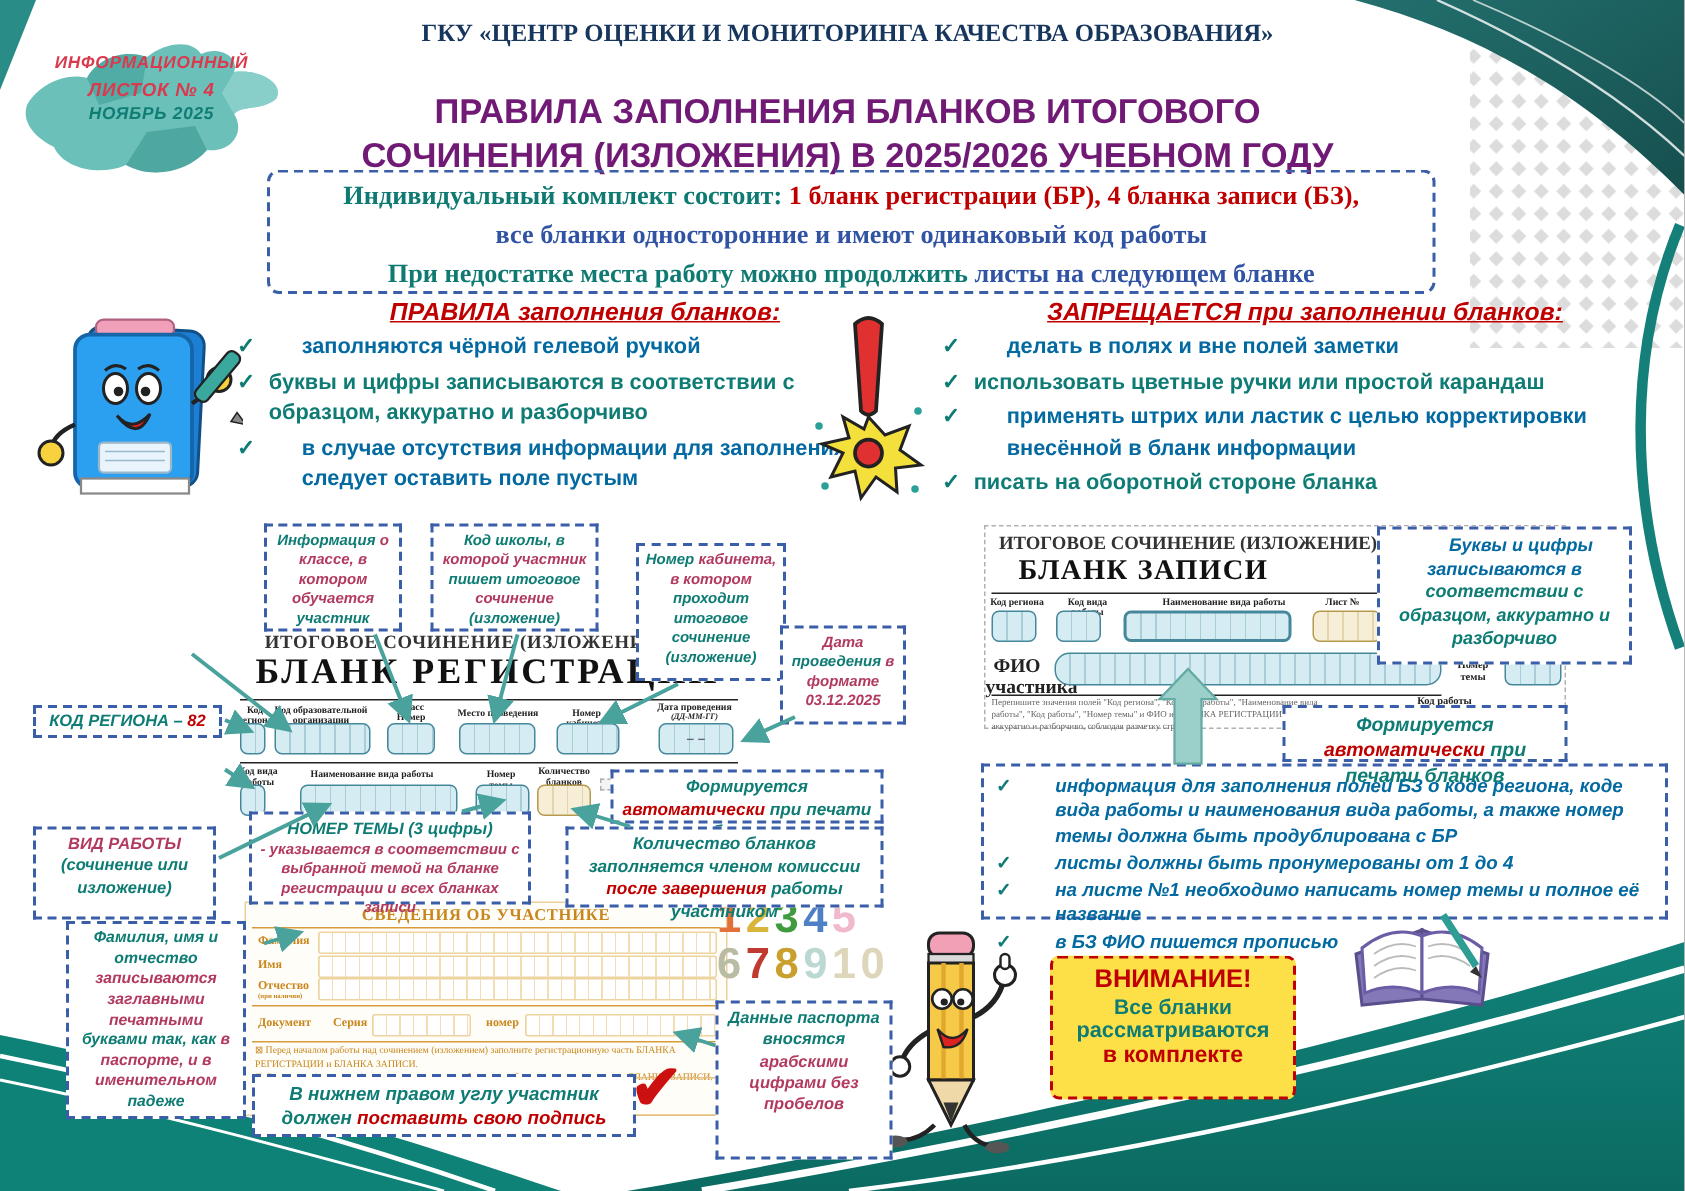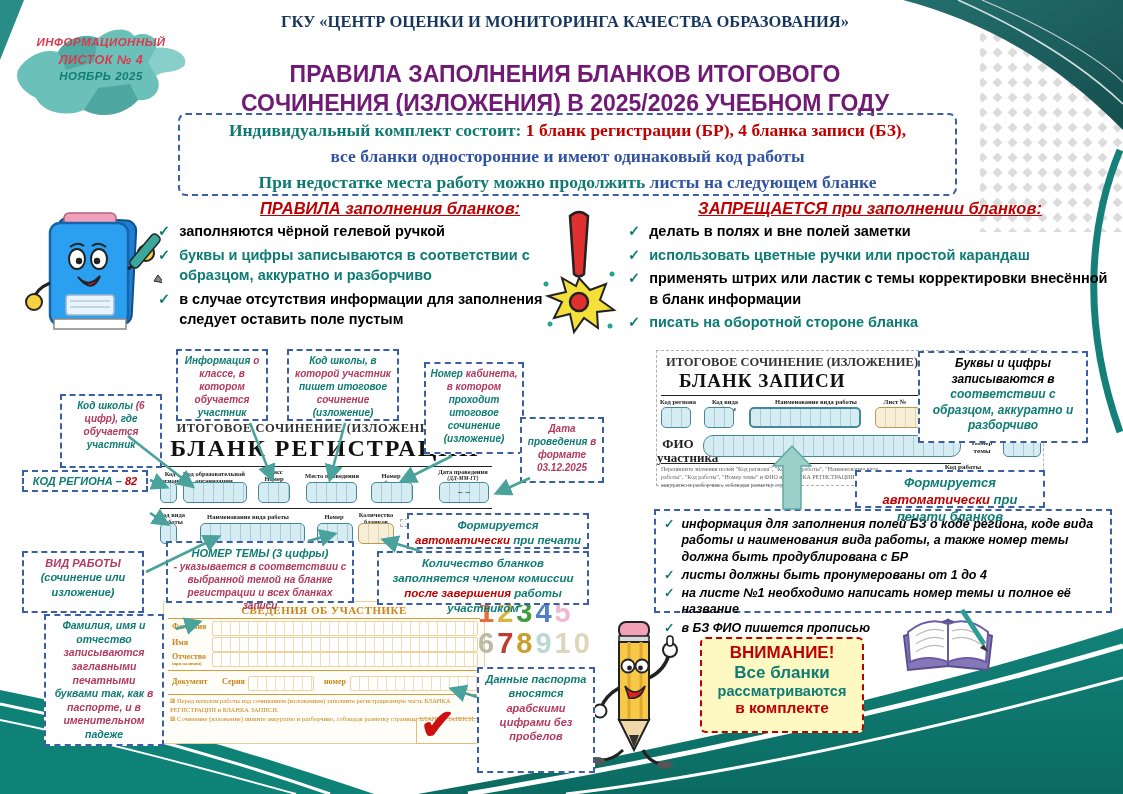--- a/index.html
+++ b/index.html
@@ -6,21 +6,21 @@
   .page{position:relative;width:1123px;height:794px;background:#fff;overflow:hidden;
         font-family:"Liberation Sans",sans-serif;margin:0 auto;}
   .abs{position:absolute;}
   .ser{font-family:"Liberation Serif",serif;}
   .it{font-style:italic;}
   .bd{font-weight:bold;}
   .ctr{text-align:center;}
   
   .t{color:#0e7c74;}          
   .t2{color:#0f7a72;}
-  .b{color:#000000;}          
+  .b{color:#0369a1;margin-left:22px;}          
   .b2{color:#3153a4;}
   .r{color:#c00000;}          
   .cr{color:#b23a5f;}         
   .nv{color:#17365d;}         
   
   .co{position:absolute;border:2px dashed #3b5ea8;background:#fff;z-index:3;
       font:italic bold 10px/1.3 "Liberation Sans",sans-serif;text-align:center;
       padding:3px 4px;box-sizing:border-box;}
   
   .chk{display:flex;gap:9px;font:bold 14.5px/1.42 "Liberation Sans",sans-serif;margin-bottom:3px;}
@@ -165,21 +165,21 @@
     <div class="chk">
       <span class="m">✓</span>
       <span class="b">делать в полях и вне полей заметки</span>
       </div>
     <div class="chk">
       <span class="m">✓</span>
       <span class="t">использовать цветные ручки или простой карандаш</span>
       </div>
     <div class="chk">
       <span class="m">✓</span>
-      <span class="b">применять штрих или ластик с темы корректировки внесённой в бланк информации</span>
+      <span class="b">применять штрих или ластик с целью корректировки внесённой в бланк информации</span>
       </div>
     <div class="chk">
       <span class="m">✓</span>
       <span class="t">писать на оборотной стороне бланка</span>
       </div>
   </div>
 
   <div class="abs" style="left:160px;top:421px;width:340px;height:130px;z-index:2">
     <div class="abs ser bd ctr" style="left:0;top:0;width:300px;font-size:12.5px;letter-spacing:.5px;color:#333">ИТОГОВОЕ СОЧИНЕНИЕ (ИЗЛОЖЕНИЕ)</div>
     <div class="abs ser bd ctr" style="left:0;top:14px;width:330px;font-size:24px;letter-spacing:2px;color:#111">БЛАНК РЕГИСТРАЦИИ</div>
@@ -216,23 +216,20 @@
   </div>
 
   <div class="co" style="left:287px;top:349px;width:112px;height:72px">
     <span class="t">Код школы, в </span><span class="cr">которой участник </span><span class="t">пишет итоговое </span><span class="cr">сочинение </span><span class="t">(изложение)</span>
   </div>
   <div class="co" style="left:176px;top:349px;width:92px;height:72px">
     <span class="t">Информация </span><span class="cr">о классе, в котором обучается </span><span class="t">участник</span>
   </div>
   <div class="co" style="left:424px;top:362px;width:100px;height:92px">
     <span class="t">Номер </span><span class="cr">кабинета, в котором </span><span class="t">проходит итоговое сочинение (изложение)</span>
-  </div>
-  <div class="co" style="left:60px;top:394px;width:102px;height:74px">
-    <span class="t">Код школы </span><span class="cr">(6 цифр), </span><span class="t">где </span><span class="cr">обучается </span><span class="t">участник</span>
   </div>
   <div class="co" style="left:520px;top:417px;width:84px;height:66px">
     <span class="cr">Дата </span><span class="t">проведения </span><span class="cr">в формате </span><span class="cr bl">03.12.2025</span>
   </div>
   <div class="co" style="left:22px;top:470px;width:126px;height:22px;font-size:11px;padding-top:2px">
     <span class="t">КОД РЕГИОНА – </span><span class="r">82</span>
   </div>
   <div class="co" style="left:22px;top:551px;width:122px;height:62px;font-size:11px">
     <span class="cr bl">ВИД РАБОТЫ </span><span class="t">(сочинение или изложение)</span>
   </div>
@@ -321,20 +318,23 @@
     </div>
     <div class="abs" style="left:252px;top:116px;width:62px;height:24px;border:1px solid #e4bd7c"></div>
   </div>
 
   <div class="co" style="left:44px;top:614px;width:120px;height:132px;font-size:10.5px">
     <span class="t">Фамилия, имя и отчество </span><span class="cr">записываются заглавными печатными </span><span class="t">буквами так, как </span><span class="cr">в паспорте, и в именительном </span><span class="t">падеже</span>
   </div>
   <div class="co" style="left:477px;top:667px;width:118px;height:106px;font-size:11px">
     <span class="t">Данные паспорта вносятся </span><span class="cr">арабскими цифрами без пробелов</span>
   </div>
+  <div class="co" style="left:168px;top:716px;width:256px;height:42px;font-size:12.5px">
+    <span class="t">В нижнем правом углу участник должен </span><span class="r">поставить свою подпись</span>
+  </div>
   <div class="abs" style="left:420px;top:700px;font-size:42px;font-weight:bold;color:#cc0f0f;z-index:4">✔</div>
 
   <div class="abs" style="left:478px;top:598px;z-index:2">
     <div>
       <span class="num n0">1</span><span class="num n1">2</span><span class="num n2">3</span><span class="num n3">4</span><span class="num n4">5</span>
     </div>
     <div style="margin-top:2px">
       <span class="num n5">6</span><span class="num n6">7</span><span class="num n7">8</span><span class="num n8">9</span><span class="num n9">10</span>
     </div>
   </div>
@@ -357,23 +357,23 @@
     <rect x="84" y="28" width="6" height="10" rx="3" fill="#fff" stroke="#222" stroke-width="1.6"></rect>
     <path d="M36,80 Q22,88 18,100" stroke="#222" stroke-width="3.5" fill="none"></path>
     <circle cx="17" cy="103" r="6.5" fill="#fff" stroke="#222" stroke-width="2"></circle>
     <path d="M40,142 Q30,152 18,152" stroke="#222" stroke-width="3" fill="none"></path>
     <ellipse cx="14" cy="153" rx="8" ry="4" fill="#555"></ellipse>
     <path d="M60,142 Q66,154 78,156" stroke="#222" stroke-width="3" fill="none"></path>
     <ellipse cx="82" cy="157" rx="8" ry="4" fill="#555"></ellipse>
   </svg>
 
   <div class="abs ctr" style="left:700px;top:637px;width:164px;height:96px;border:2.5px dashed #c00000;border-radius:6px;
-       background:#fef9c3;box-sizing:border-box;padding-top:4px;z-index:2">
+       background:#fde047;box-sizing:border-box;padding-top:4px;z-index:2">
     <div class="bd r" style="font-size:17px">ВНИМАНИЕ!</div>
-    <div class="bd t" style="font-size:17px">Все бланки</div>
+    <div class="bd t" style="font-size:14px">Все бланки</div>
     <div class="bd t" style="font-size:14.5px">рассматриваются</div>
     <div class="bd r" style="font-size:15.5px">в комплекте</div>
   </div>
 
   <svg class="abs" style="left:896px;top:604px;z-index:2" width="105" height="80" viewBox="0 0 105 80">
     <path d="M8,32 L52,16 L52,62 L12,66 Z" fill="#8478b8" stroke="#5a4f8c" stroke-width="2"></path>
     <path d="M96,32 L52,16 L52,62 L92,66 Z" fill="#8478b8" stroke="#5a4f8c" stroke-width="2"></path>
     <path d="M12,28 Q32,12 52,20 L52,58 Q32,50 14,58 Z" fill="#fff" stroke="#6b5ca5" stroke-width="2"></path>
     <path d="M92,28 Q72,12 52,20 L52,58 Q72,50 90,58 Z" fill="#fff" stroke="#6b5ca5" stroke-width="2"></path>
     <path d="M20,32 Q34,22 48,27 M20,40 Q34,30 48,35 M20,48 Q34,38 48,43" stroke="#bbb" stroke-width="1.2" fill="none"></path>

